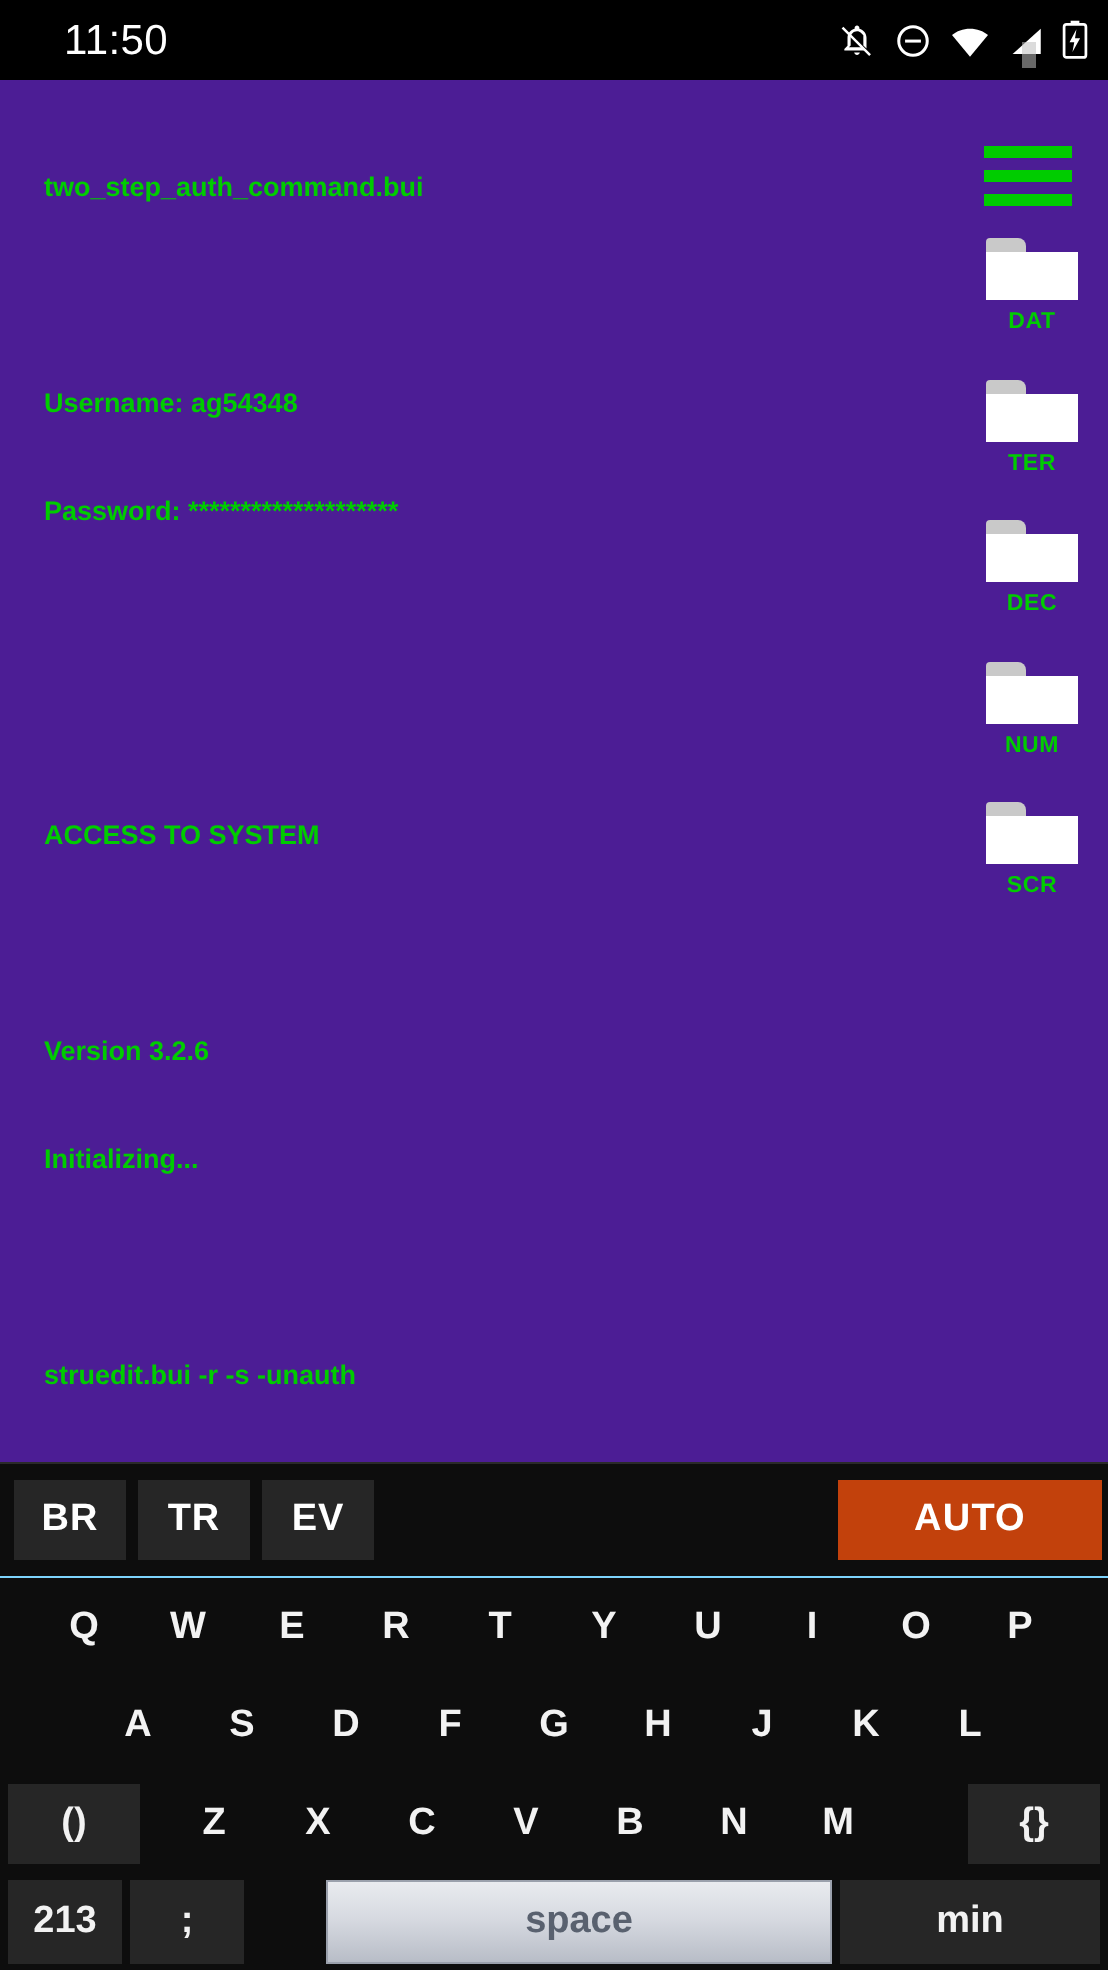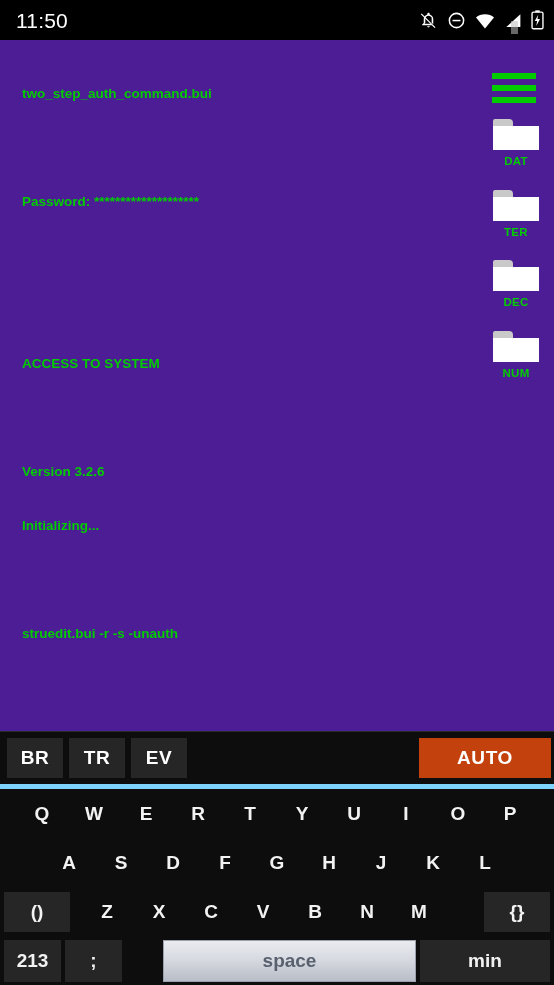--- a/index.html
+++ b/index.html
@@ -26,20 +26,21 @@
   
   .status-bar {
     height: 40px;
     flex: 0 0 40px;
     background: #000000;
     display: flex;
     align-items: center;
     justify-content: space-between;
     padding: 0 10px 0 16px;
     box-sizing: border-box;
+    margin-left: 16px;
   }
   .status-time {
     color: #ffffff;
     font-size: 21px;
     font-weight: 400;
     letter-spacing: 0.2px;
     line-height: 1;
   }
   .status-icons {
     display: flex;
@@ -150,21 +151,21 @@
     background: #0d0d0d;
     border-top: 1px solid #2a2a2a;
     padding: 0;
   }
   .suggestion-row {
     height: 57px;
     display: flex;
     align-items: center;
     padding: 0 4px;
     box-sizing: border-box;
-    border-bottom: 5px solid #7dd3fc;
+    border-bottom: 1px solid #7dd3fc;
     position: relative;
   }
   .sugg-key {
     width: 56px;
     height: 40px;
     margin: 0 3px;
     background: #262626;
     color: #ffffff;
     font-size: 19px;
     font-weight: bold;
@@ -319,20 +320,21 @@
       </span>
 
     </div>
   </div>
 
   <div class="screen">
 
     <div class="terminal">
       <span class="term-line">two_step_auth_command.bui</span>
       <span class="term-blank"></span>
+      <span class="term-line">Username: ag54348</span>
       <span class="term-line term-stars">Password: ********************</span>
       <span class="term-blank"></span>
       <span class="term-blank"></span>
       <span class="term-line">ACCESS TO SYSTEM</span>
       <span class="term-blank"></span>
       <span class="term-line">Version 3.2.6</span>
       <span class="term-line">Initializing...</span>
       <span class="term-blank"></span>
       <span class="term-line">struedit.bui -r -s -unauth</span>
       
@@ -373,20 +375,27 @@
         </div>
 
         <div class="folder-item">
           <div class="folder-icon">
             <div class="folder-tab"></div>
             <div class="folder-body"></div>
           </div>
           <div class="folder-label">NUM</div>
         </div>
 
+        <div class="folder-item">
+          <div class="folder-icon">
+            <div class="folder-tab"></div>
+            <div class="folder-body"></div>
+          </div>
+          <div class="folder-label">SCR</div>
+        </div>
 
       </div>
     </div>
   </div>
 
   <div class="keyboard">
 
     <div class="suggestion-row">
       <div class="sugg-key">BR</div>
       <div class="sugg-key">TR</div>

